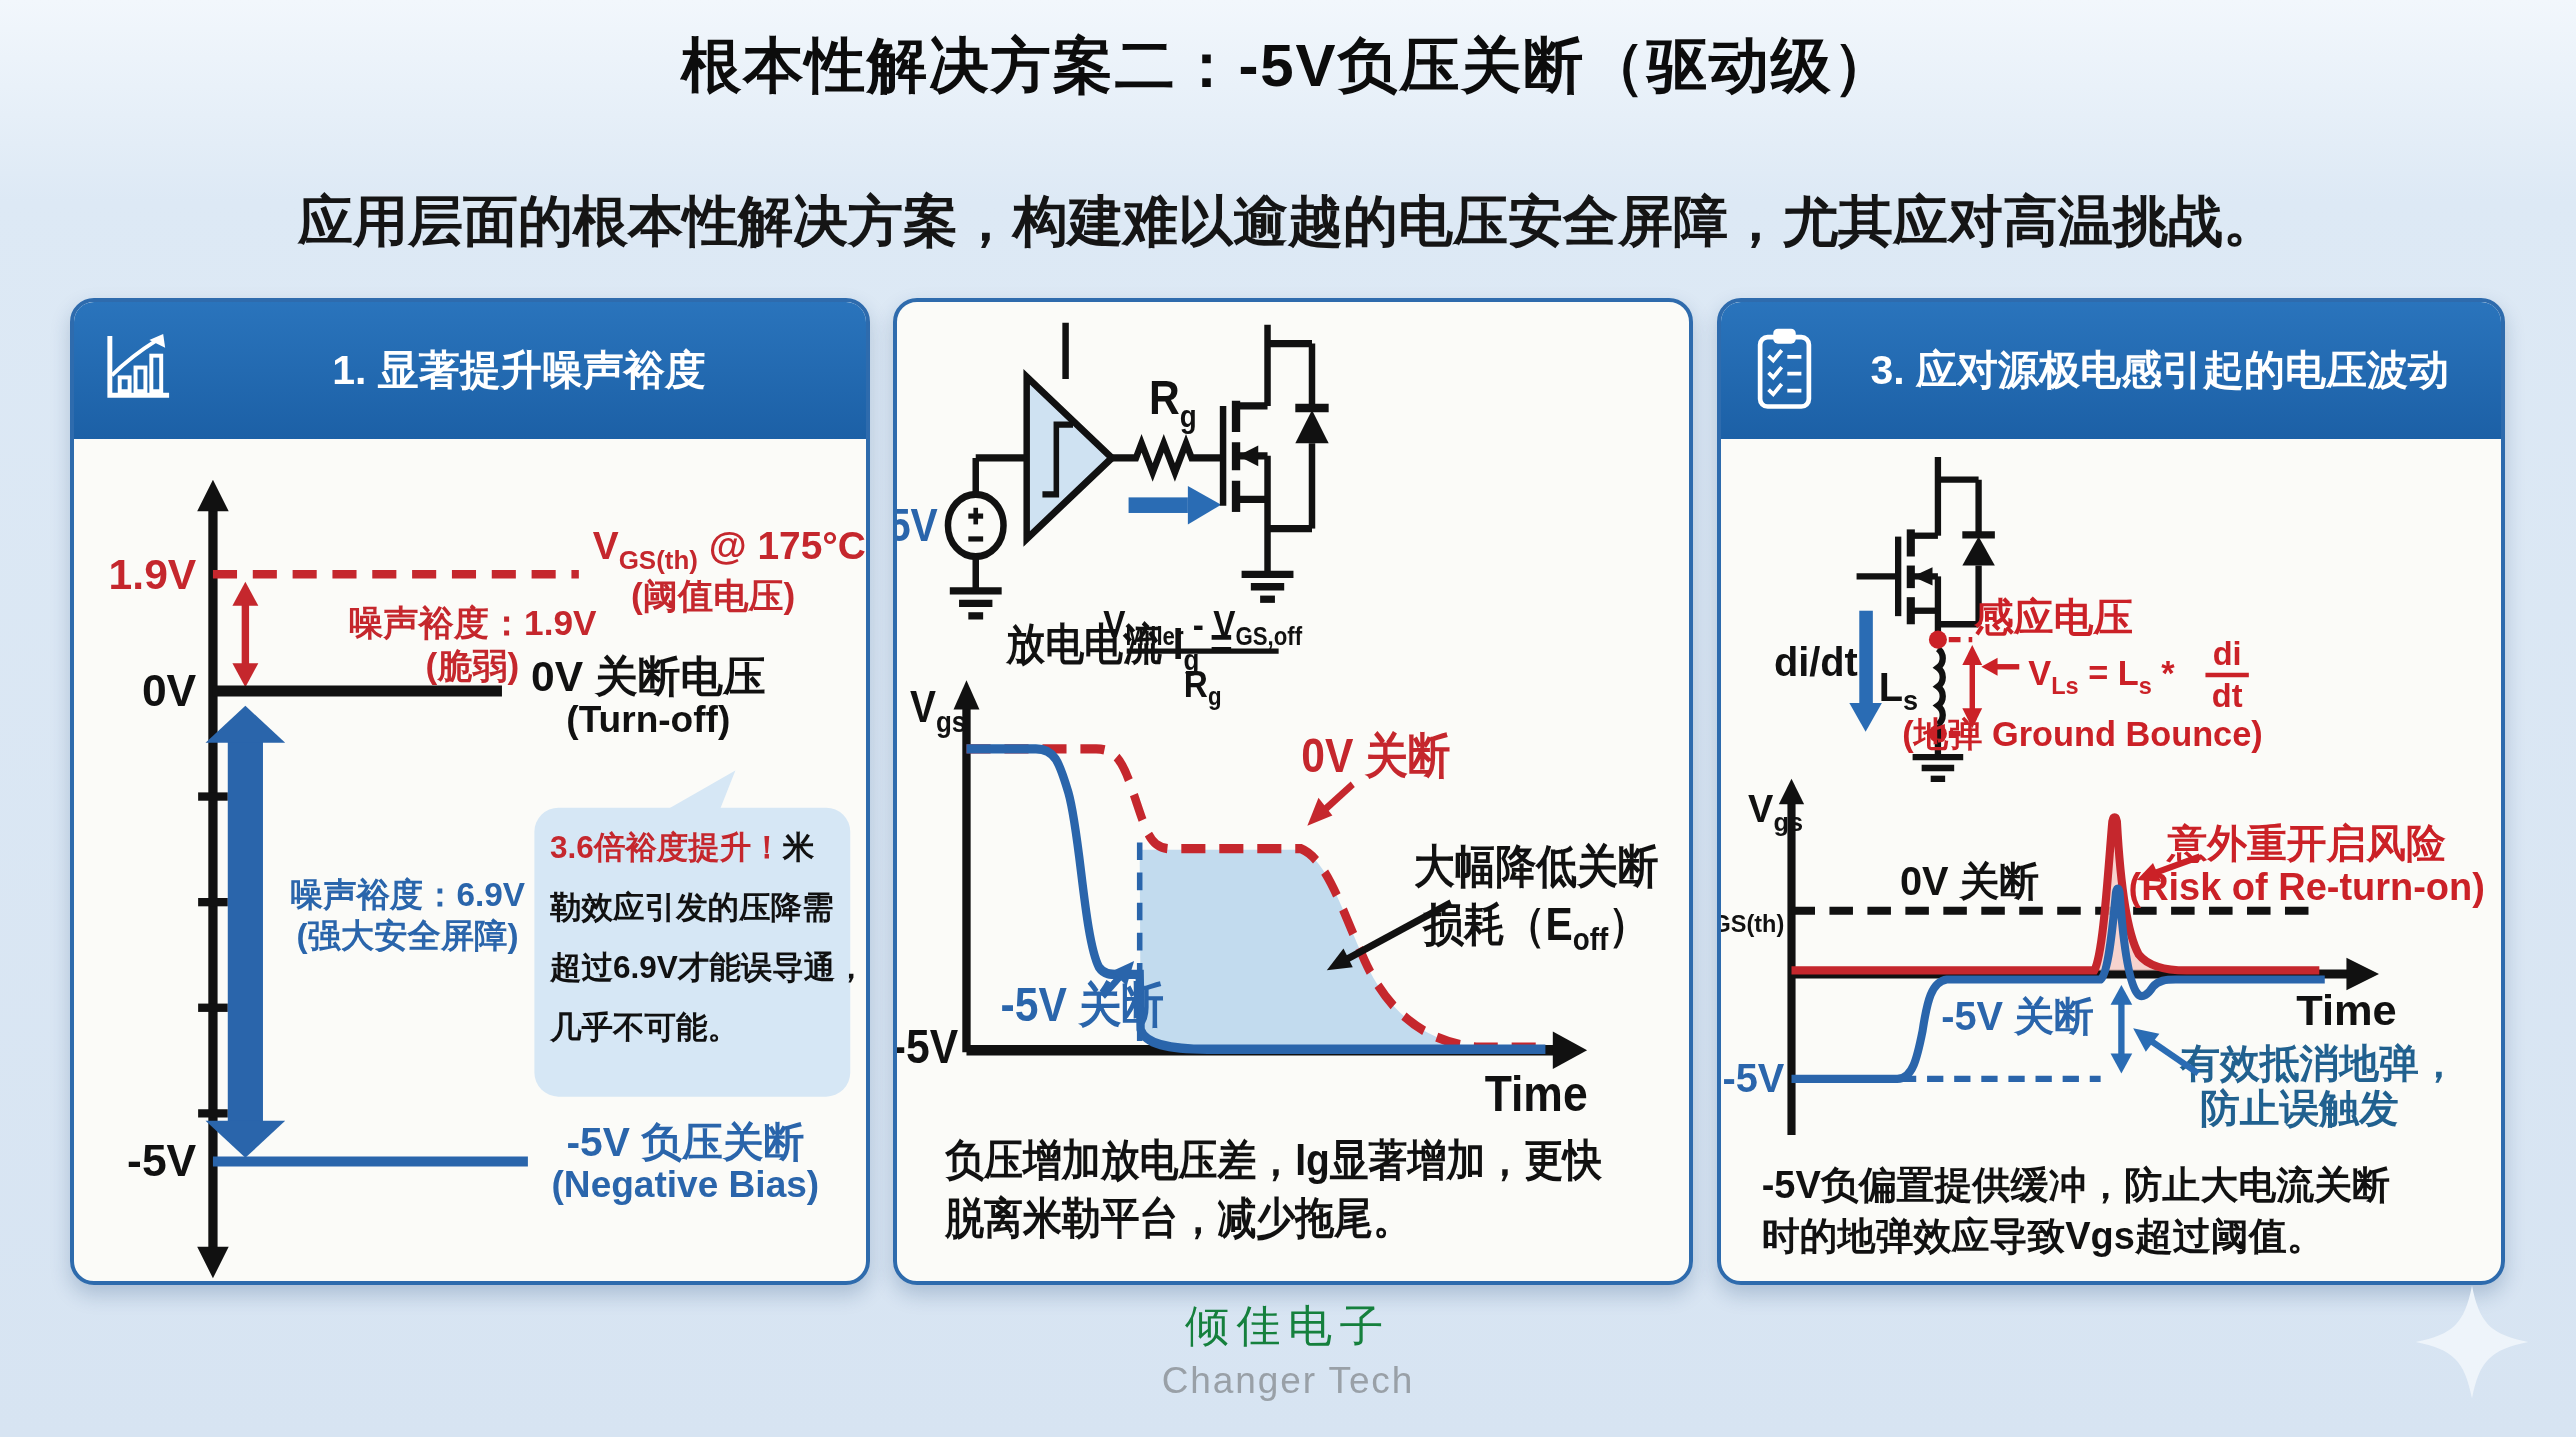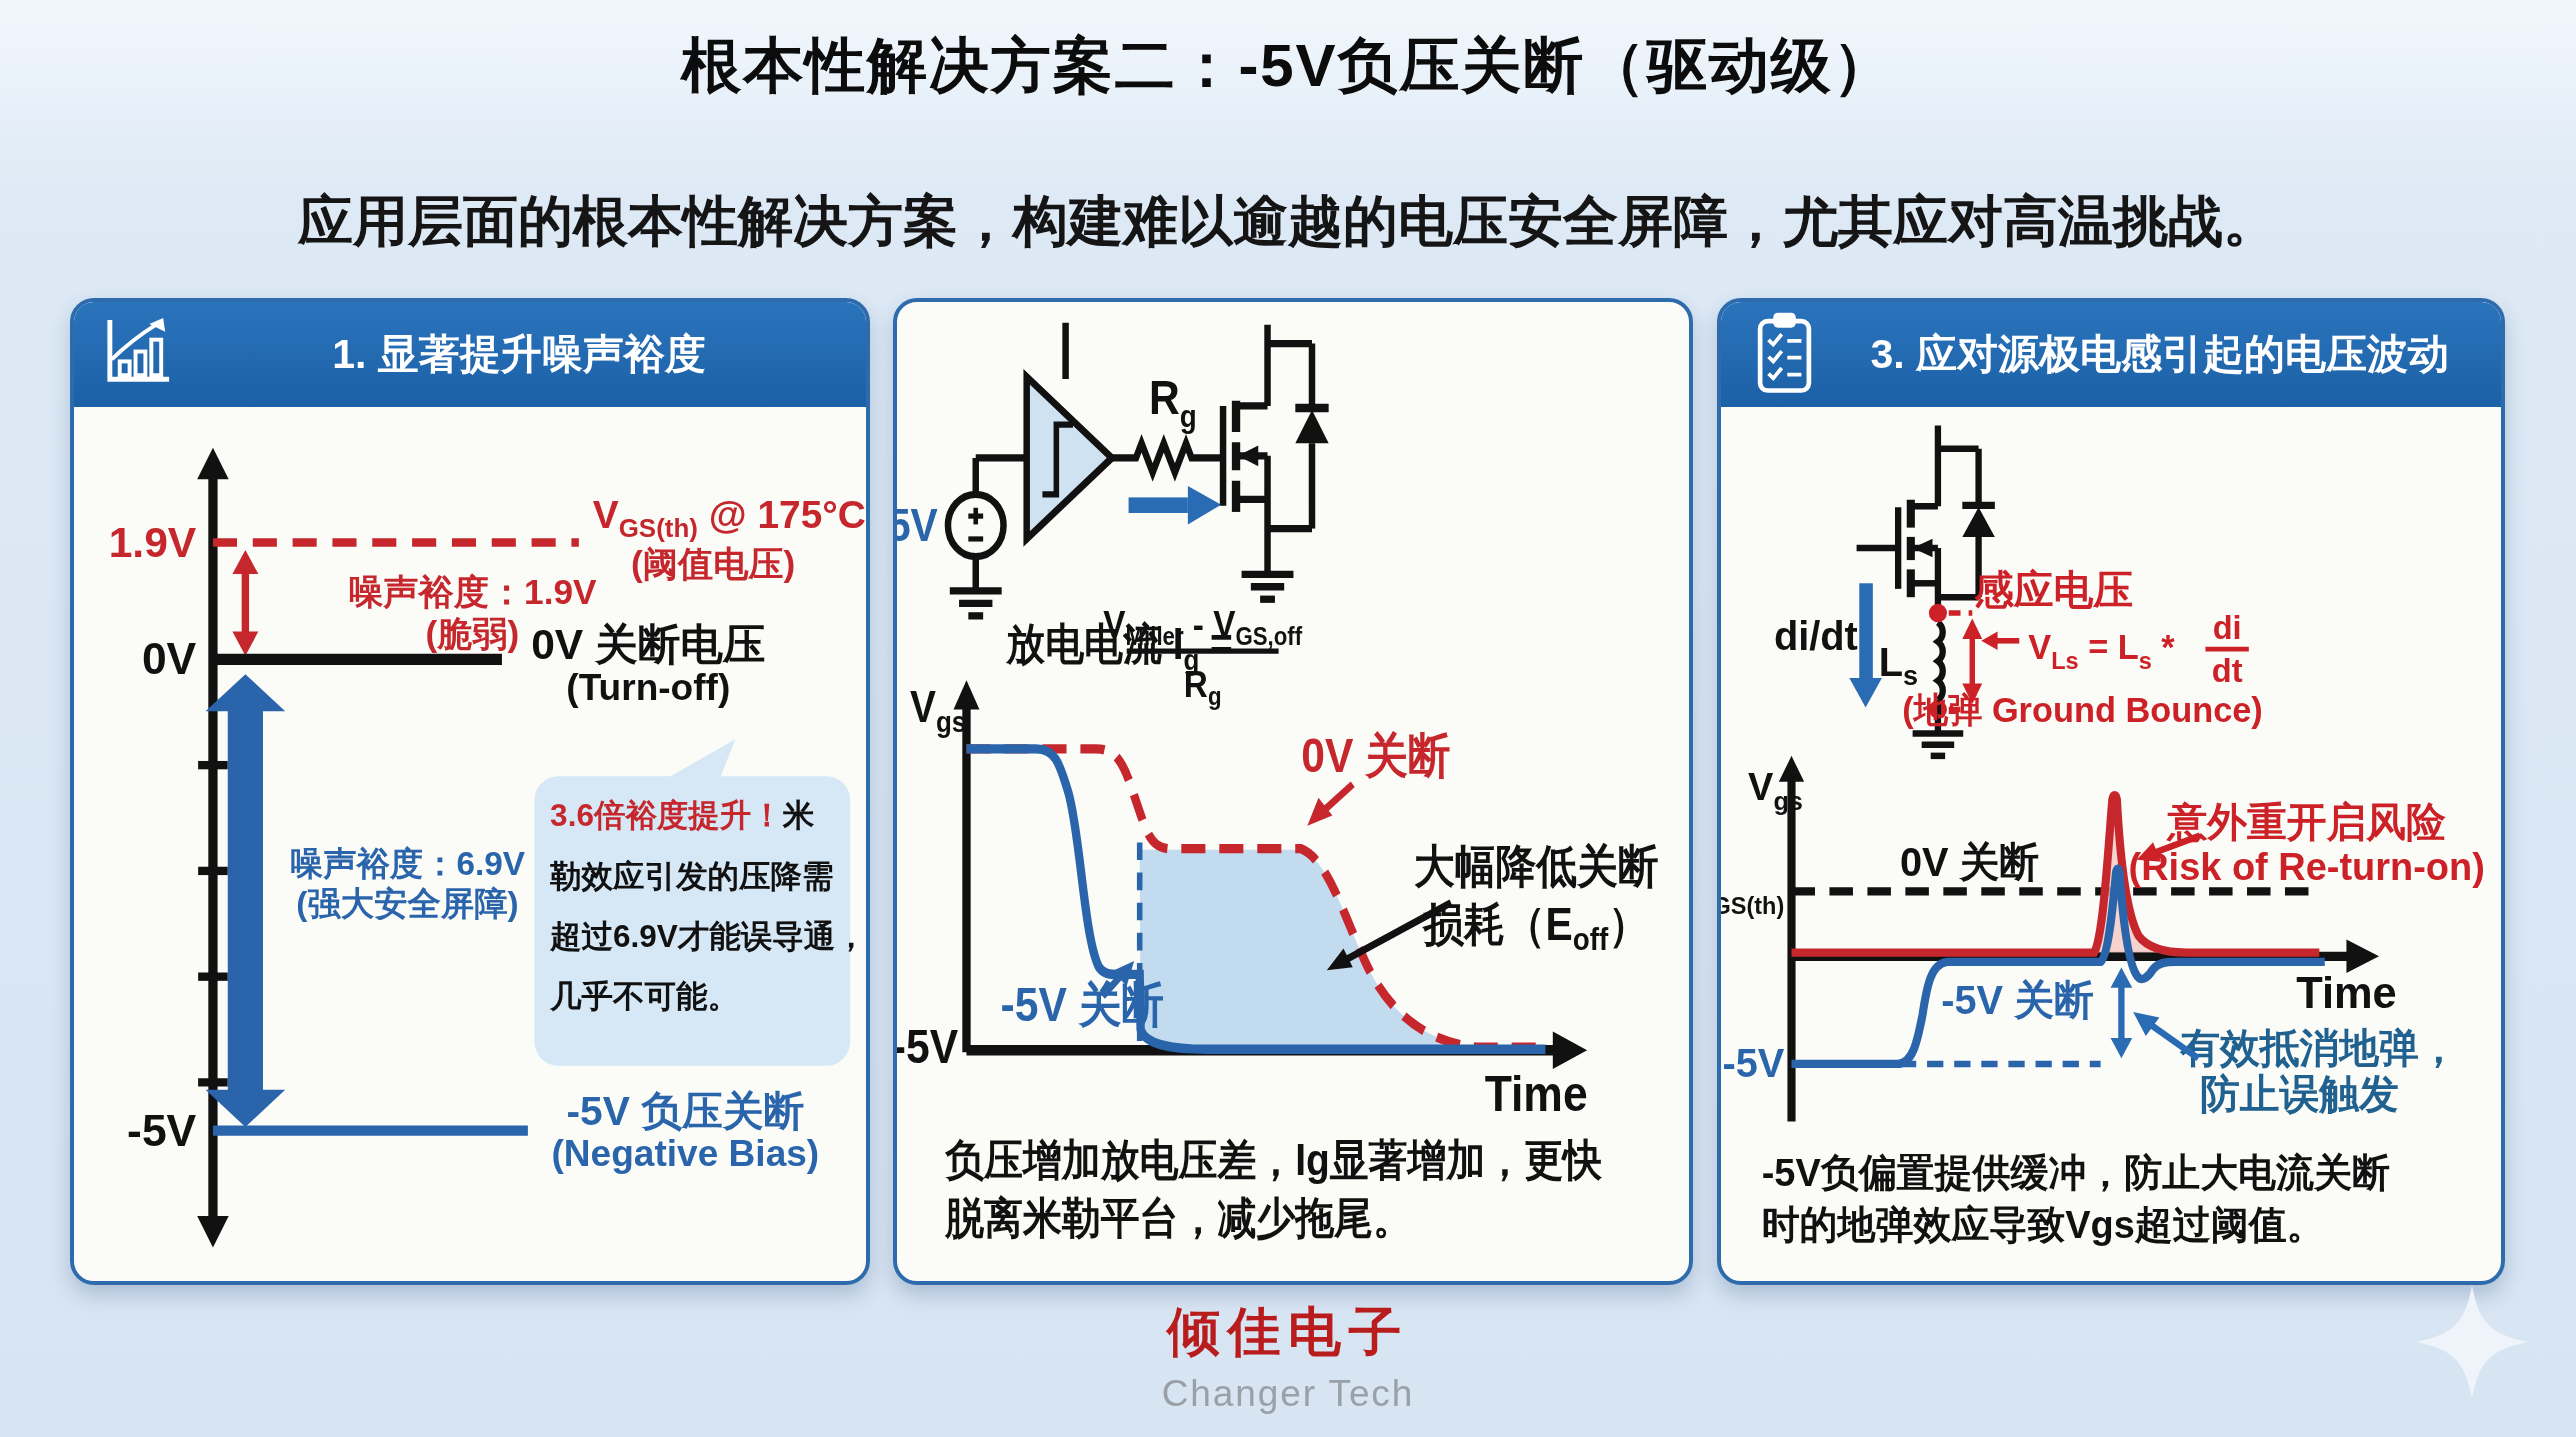--- a/index.html
+++ b/index.html
@@ -9,29 +9,29 @@
     font-family:"Liberation Sans",sans-serif;
   }
   .page-title{position:absolute;top:26px;left:0;width:100%;text-align:center;
     font-size:60px;font-weight:900;color:#0c0c0c;letter-spacing:1.9px;}
   .page-subtitle{position:absolute;top:185px;left:0;width:100%;text-align:center;
     font-size:55px;font-weight:600;color:#151515;}
   .panels{position:absolute;top:298px;left:70px;display:flex;gap:23.4px;}
   .panel{height:987px;border:4.7px solid #2e6bad;border-radius:24px;background:#fbfbf8;
     box-shadow:0 9.4px 20.6px rgba(20,60,110,.22);overflow:hidden;display:flex;flex-direction:column;box-sizing:border-box;}
   .p1,.p2{width:800px;} .p3{width:788px;}
-  .panel-head{height:105px;flex:0 0 105px;display:flex;align-items:center;gap:19px;padding:0 24px;
+  .panel-head{height:105px;flex:0 0 105px;display:flex;align-items:center;gap:19px;padding:16px 24px;
     background:linear-gradient(180deg,#2a74bc,#1c60a6);}
   .panel-head .ttl{flex:1;text-align:center;color:#ffffff;font-size:41px;font-weight:bold;}
   .panel-head .ttl sub{font-size:0.62em;}
   .panel-body{flex:1;display:block;}
   .panel-body svg{display:block;width:100%;height:100%;}
   .st{font-family:"Liberation Sans",sans-serif;font-weight:bold;}
   .footer{position:absolute;top:1297px;left:0;width:100%;text-align:center;}
-  .footer .cn{font-size:53px;font-weight:bold;color:#b91c1c;letter-spacing:7.5px;}
+  .footer .cn{font-size:44px;font-weight:normal;color:#15803d;letter-spacing:7.5px;}
   .footer .en{font-size:37px;color:#99a0a7;margin-top:3.7px;letter-spacing:1.9px;}
   .sparkle{position:absolute;left:2411px;top:1281px;}
 </style>
 </head>
 <body>
 
 <div class="page-title">根本性解决方案二：-5V负压关断（驱动级）</div>
 <div class="page-subtitle">应用层面的根本性解决方案，构建难以逾越的电压安全屏障，尤其应对高温挑战。</div>
 
 <div class="panels">

